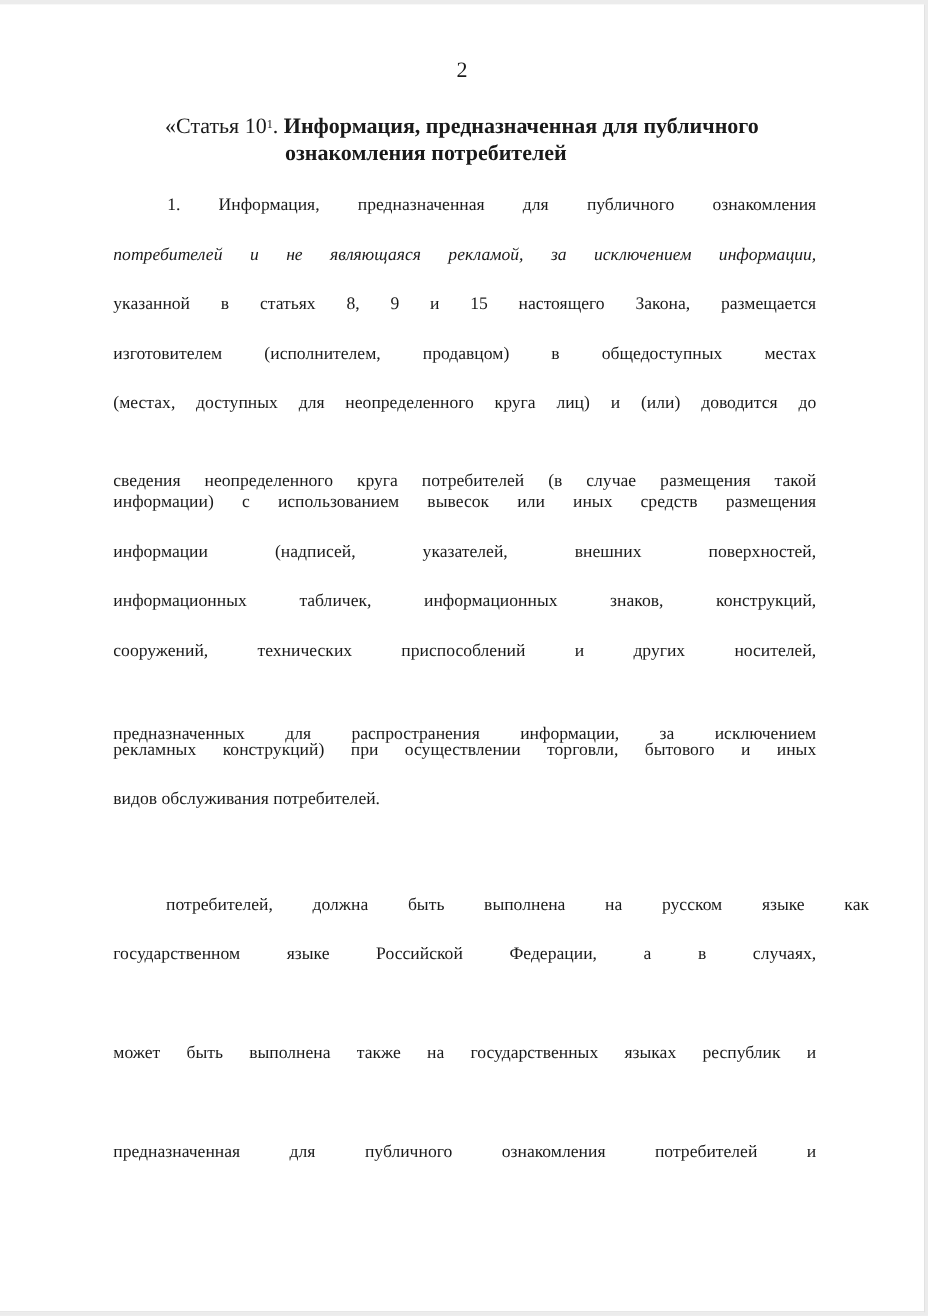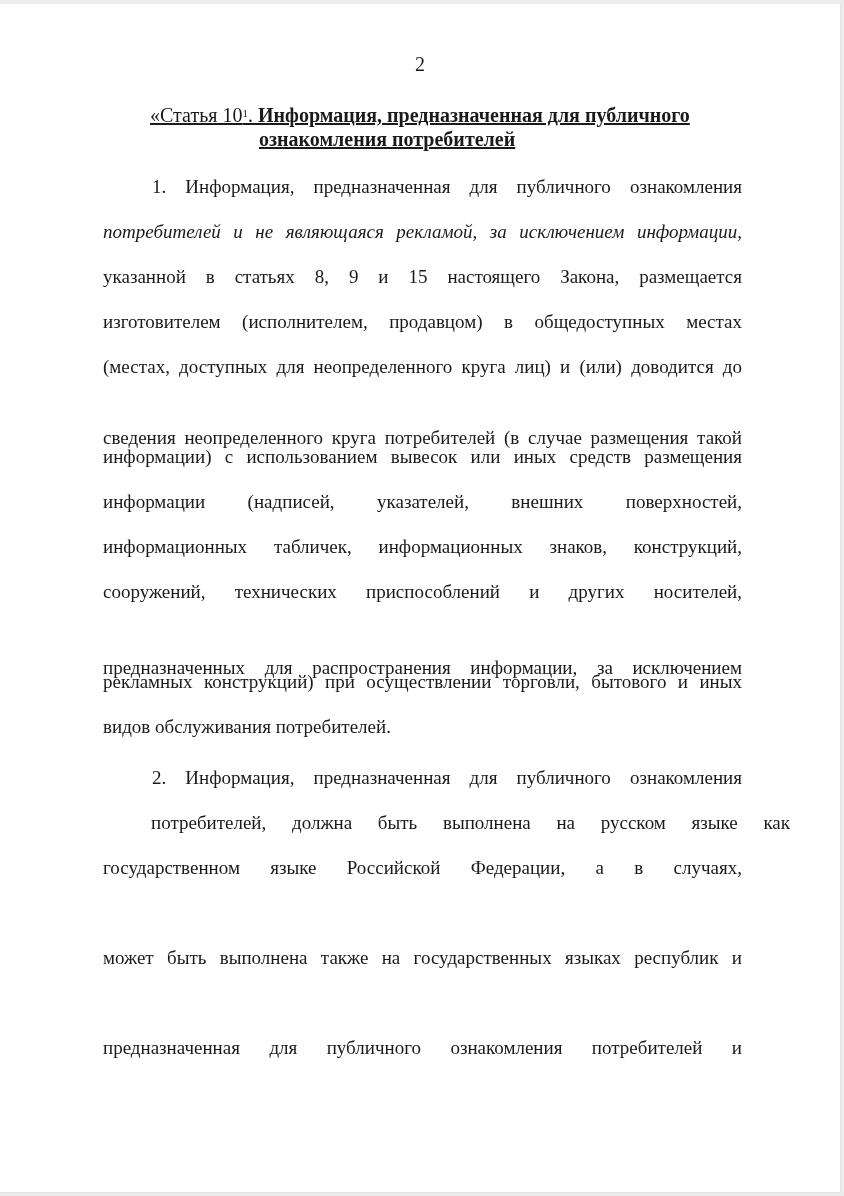--- a/index.html
+++ b/index.html
@@ -32,21 +32,20 @@
       width: 840px;
       text-align: center;
       font-size: 20px;
       line-height: 24px;
     }
     .title {
       position: absolute;
       font-size: 20px;
       line-height: 24px;
       white-space: nowrap;
-      text-decoration: underline;
     }
     .title-line1 {
       top: 99px;
       left: 150px;
     }
     .title-line2 {
       top: 123px;
       left: 259px;
       font-weight: bold;
     }
@@ -54,21 +53,21 @@
       font-weight: bold;
     }
     .title sup {
       font-size: 11px;
       vertical-align: top;
       position: relative;
       top: -2px;
     }
     .line {
       position: absolute;
-      font-size: 19px;
+      font-size: 16px;
       line-height: 24px;
       white-space: nowrap;
       text-align: justify;
       text-align-last: justify;
     }
     .line.last {
       text-align-last: left;
     }
   </style>
 </head>
@@ -88,19 +87,18 @@
   <div class="line" style="top:351px;left:103px;width:639px;">(местах, доступных для неопределенного круга лиц) и (или) доводится до</div>
   <div class="line" style="top:396px;left:103px;width:639px;margin-top:26px;">сведения неопределенного круга потребителей (в случае размещения такой</div>
   <div class="line" style="top:441px;left:103px;width:639px;">информации) с использованием вывесок или иных средств размещения</div>
   <div class="line" style="top:486px;left:103px;width:639px;">информации (надписей, указателей, внешних поверхностей,</div>
   <div class="line" style="top:531px;left:103px;width:639px;">информационных табличек, информационных знаков, конструкций,</div>
   <div class="line" style="top:576px;left:103px;width:639px;">сооружений, технических приспособлений и других носителей,</div>
   <div class="line" style="top:652px;left:103px;width:639px;">предназначенных для распространения информации, за исключением</div>
   <div class="line" style="top:666px;left:103px;width:639px;">рекламных конструкций) при осуществлении торговли, бытового и иных</div>
   <div class="line last" style="top:711px;left:103px;width:639px;">видов обслуживания потребителей.</div>
 
-  <div class="line" style="top:762px;left:152px;width:590px;">2. Информация, предназначенная для публичного ознакомления</div>
   <div class="line" style="top:807px;left:103px;width:639px;margin-left:48px;">потребителей, должна быть выполнена на русском языке как</div>
   <div class="line" style="top:852px;left:103px;width:639px;">государственном языке Российской Федерации, а в случаях,</div>
   <div class="line" style="top:942px;left:103px;width:639px;">может быть выполнена также на государственных языках республик и</div>
   <div class="line" style="top:1032px;left:103px;width:639px;">предназначенная для публичного ознакомления потребителей и</div>
 
 </div>
 
 </body></html>

